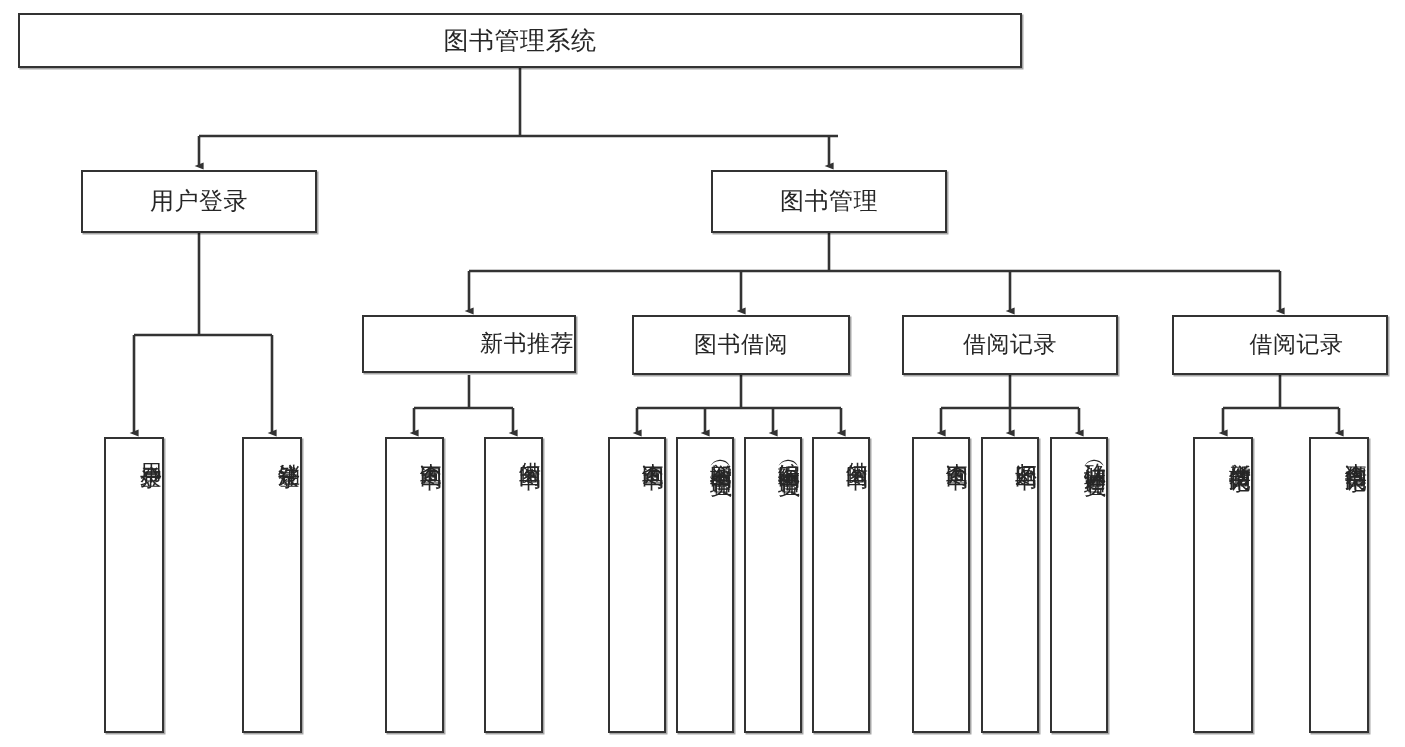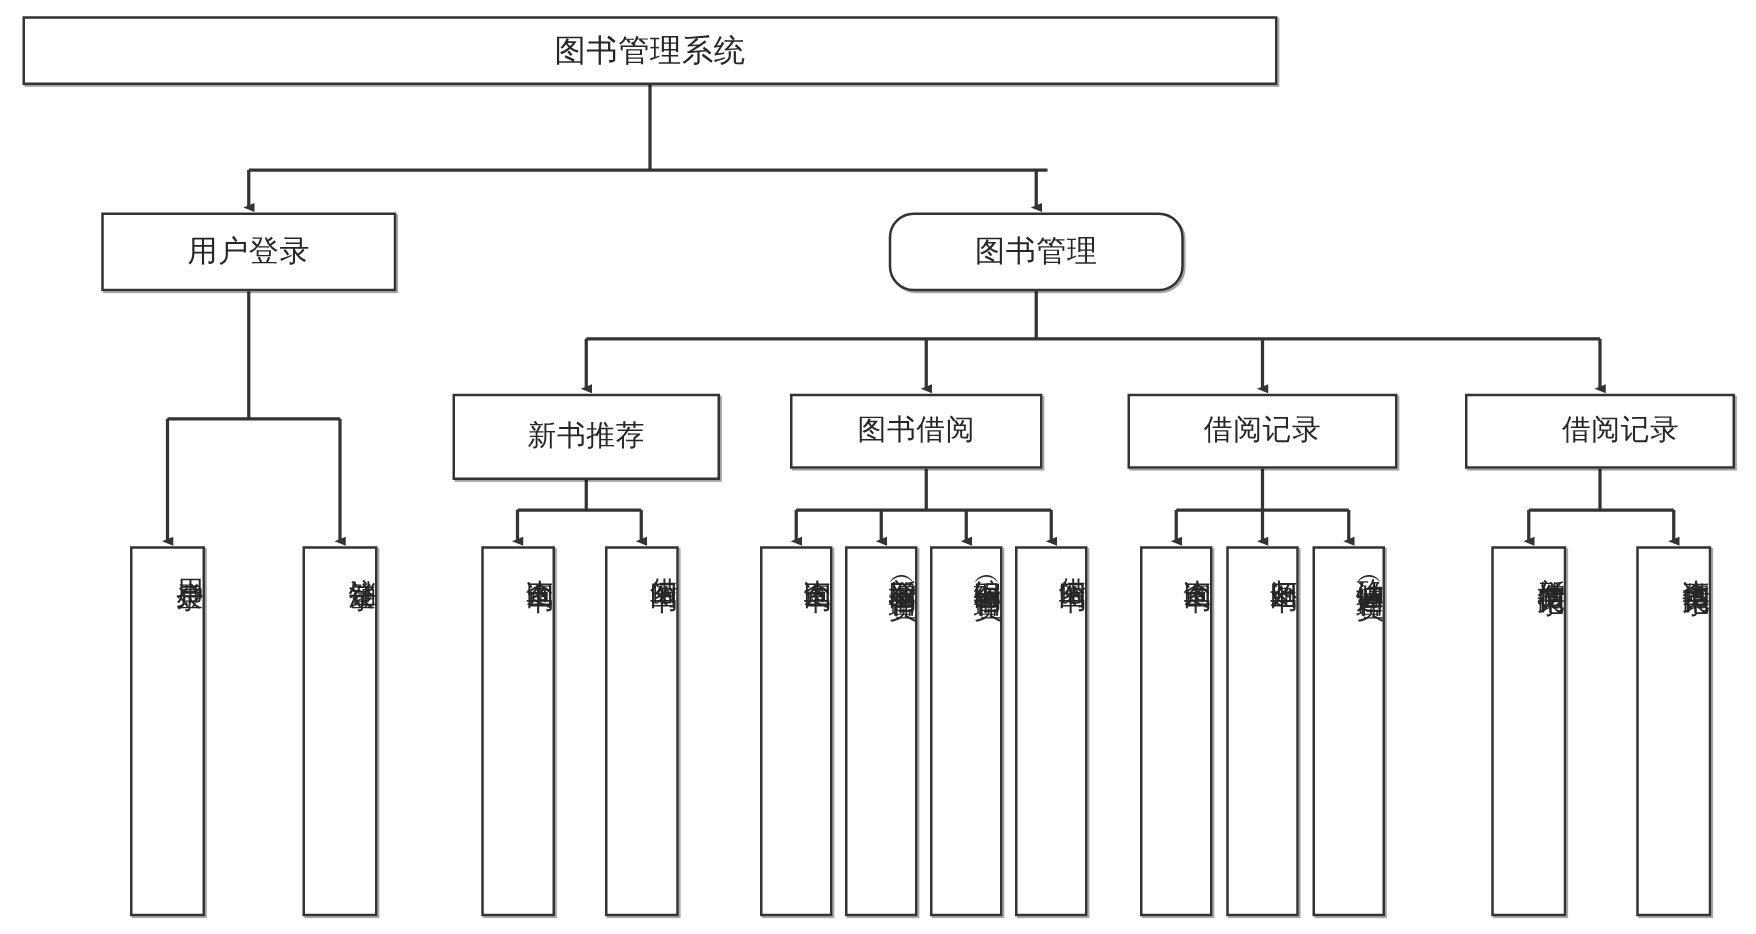--- a/index.html
+++ b/index.html
@@ -126,28 +126,28 @@
     </g>
   </svg>
 
   <div class="node horizontal level-root" style="left:18px; top:13px; width:1004px; height:55px;">
     <span class="node-label">图书管理系统</span>
   </div>
 
   <div class="node horizontal level-1" style="left:81px; top:170px; width:236px; height:63px;">
     <span class="node-label">用户登录</span>
   </div>
-  <div class="node horizontal level-1" style="left:711px; top:170px; width:236px; height:63px;border-radius:20px;">
+  <div class="node horizontal level-1" style="left:711px; top:170px; width:236px; height:63px;">
     <span class="node-label">图书管理</span>
   </div>
 
-  <div class="node horizontal level-2" style="left:362px; top:315px; width:214px; height:69px;">
+  <div class="node horizontal level-2" style="left:362px; top:315px; width:214px; height:58px;justify-content:flex-end;">
     <span class="node-label">新书推荐</span>
   </div>
-  <div class="node horizontal level-2" style="left:632px; top:315px; width:202px; height:60px;">
+  <div class="node horizontal level-2" style="left:632px; top:315px; width:218px; height:60px;">
     <span class="node-label">图书借阅</span>
   </div>
   <div class="node horizontal level-2" style="left:902px; top:315px; width:216px; height:60px;">
     <span class="node-label">借阅记录</span>
   </div>
   <div class="node horizontal level-2" style="left:1172px; top:315px; width:216px; height:60px;padding-left:33px;">
     <span class="node-label">借阅记录</span>
   </div>
 
   <div class="node vertical level-3" style="left:104px; top:437px; width:60px; height:296px;">

